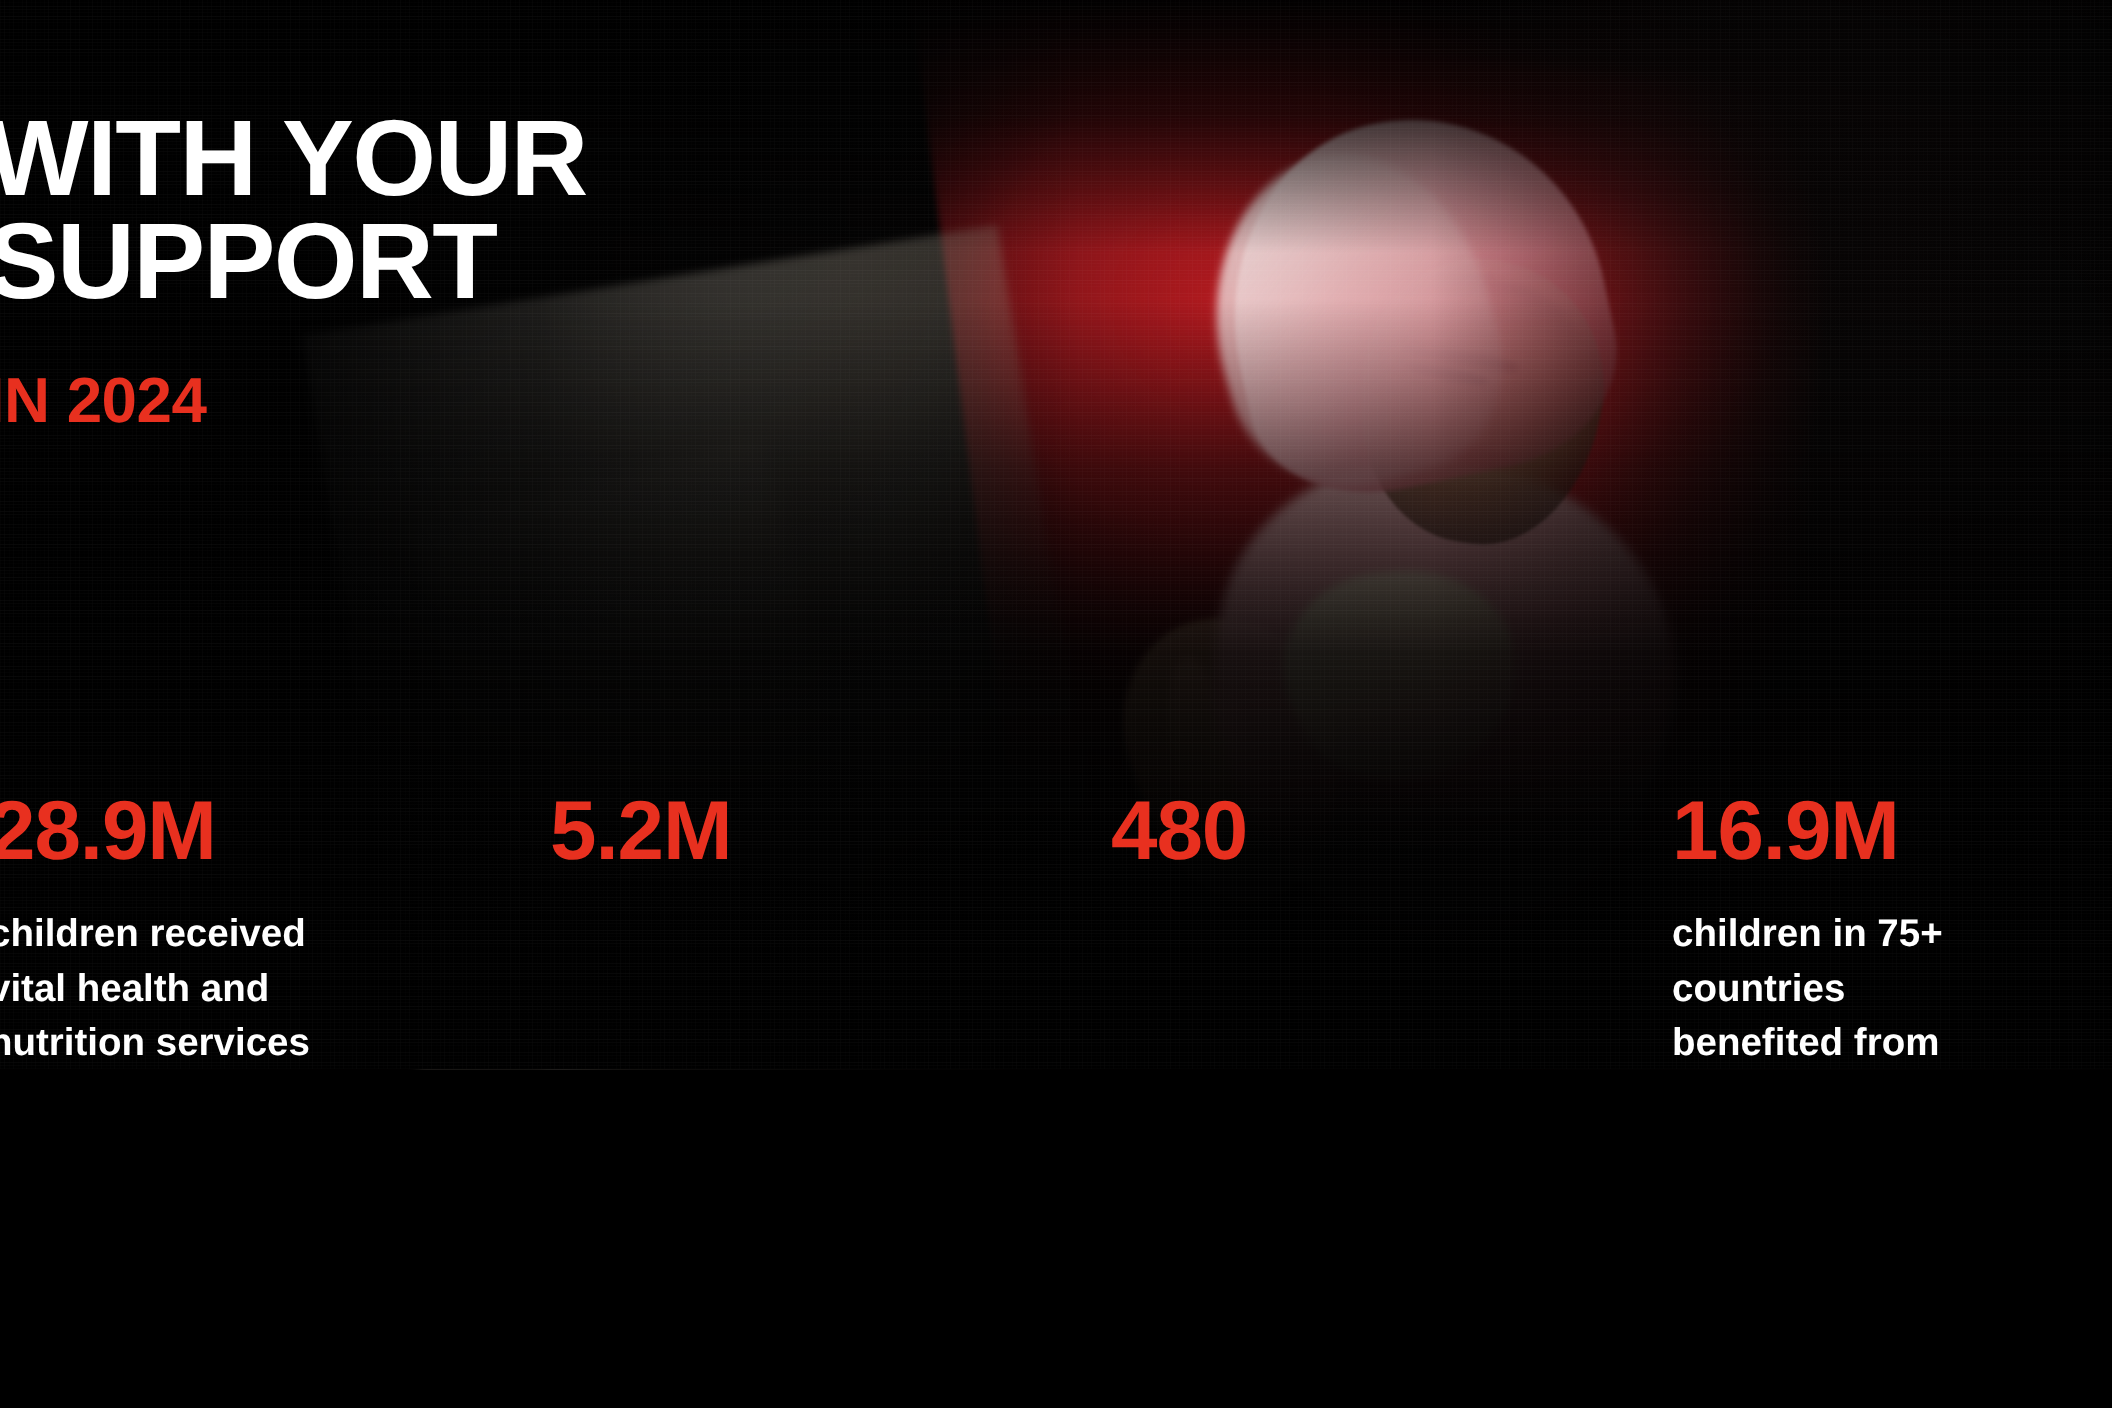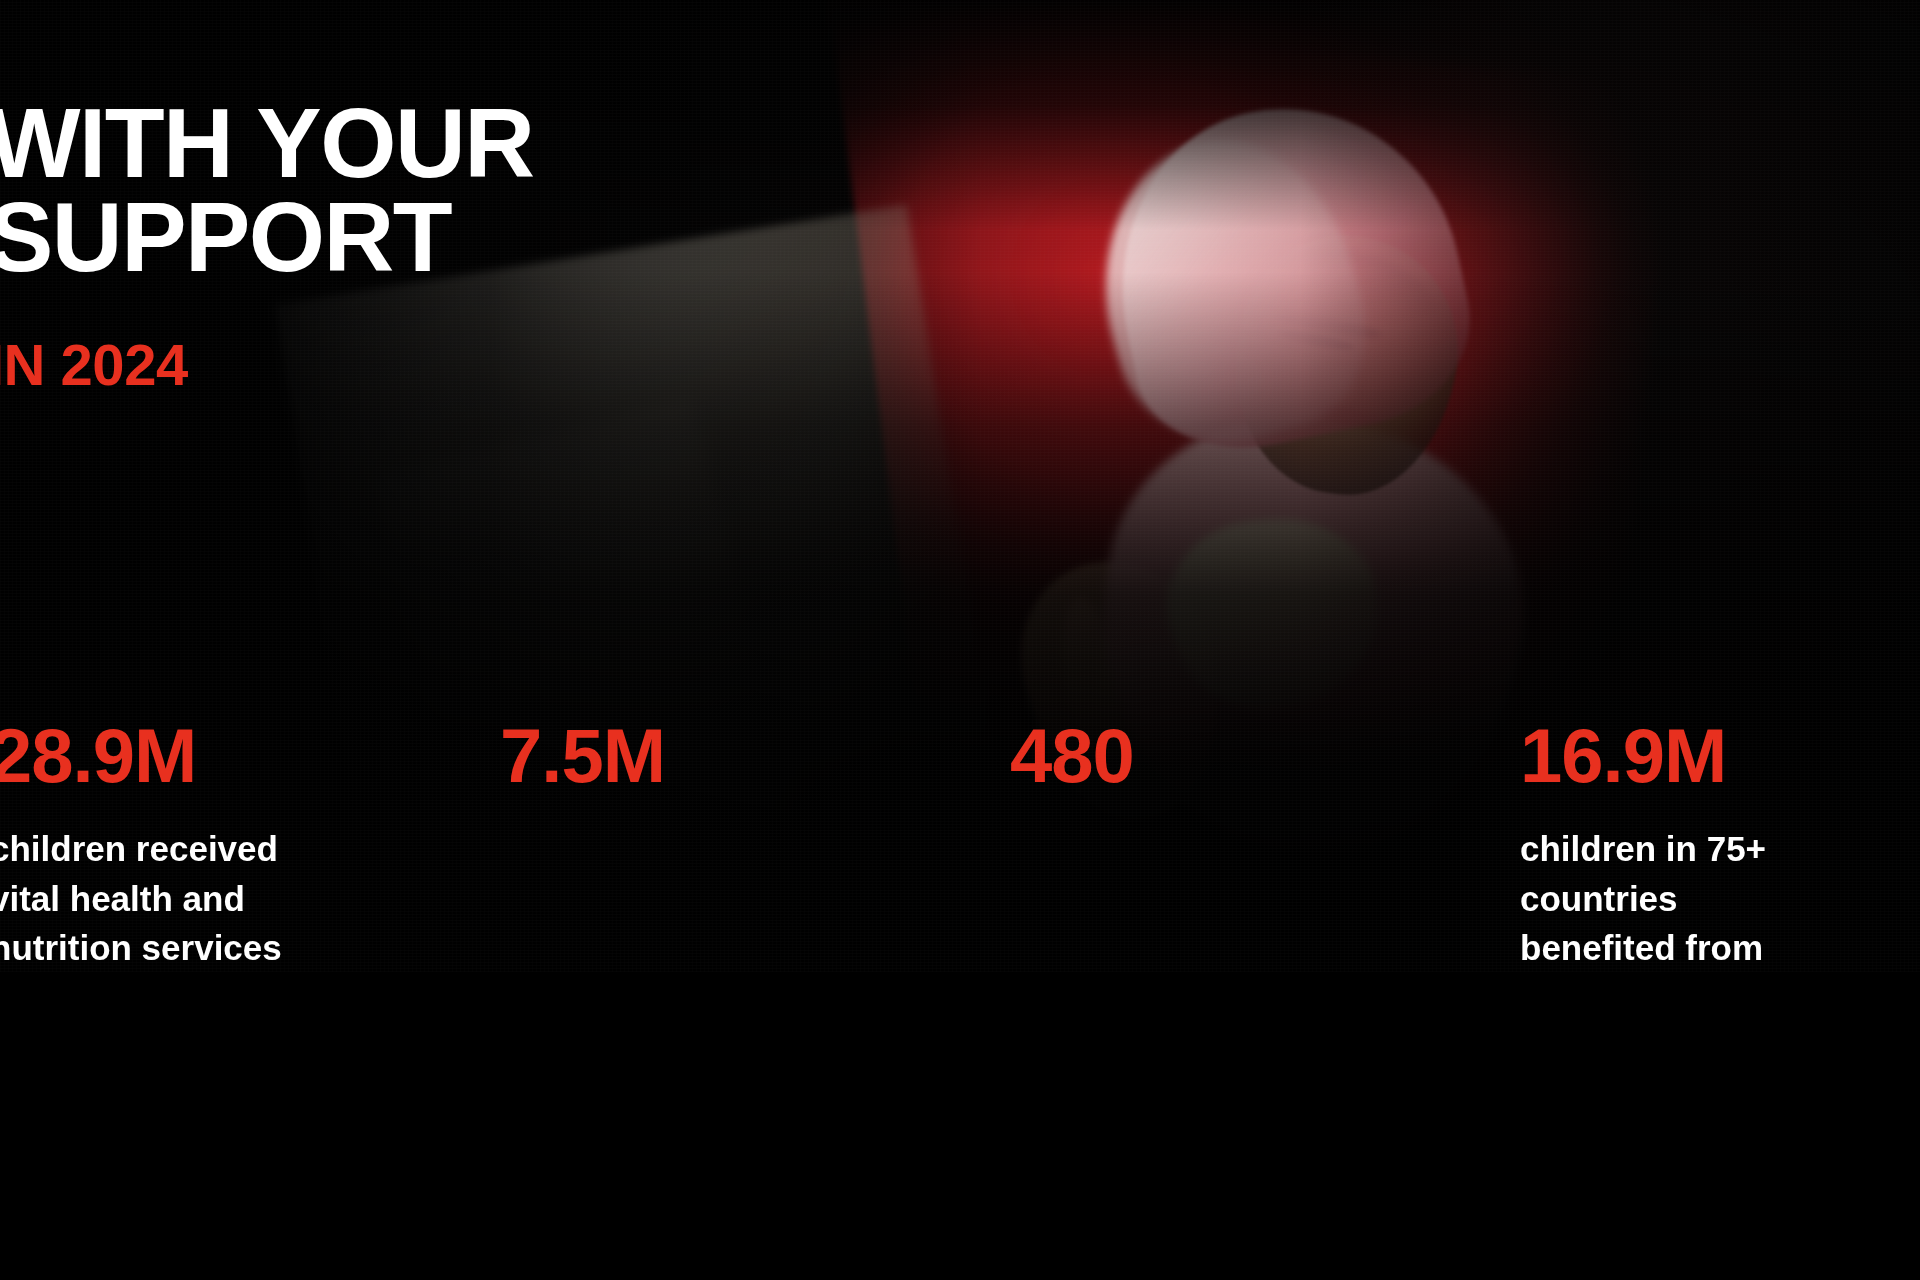--- a/index.html
+++ b/index.html
@@ -410,21 +410,21 @@
     <div id="stats">
 
       <div class="stat">
         <div class="stat-value">28.9M</div>
         <div class="stat-desc">children received
 vital health and
 nutrition services</div>
       </div>
 
       <div class="stat">
-        <div class="stat-value">7.5M</div>
+        <div class="stat-value">5.2M</div>
       </div>
 
       <div class="stat">
         <div class="stat-value">480</div>
       </div>
 
       <div class="stat">
         <div class="stat-value">16.9M</div>
         <div class="stat-desc">children in 75+
 countries

